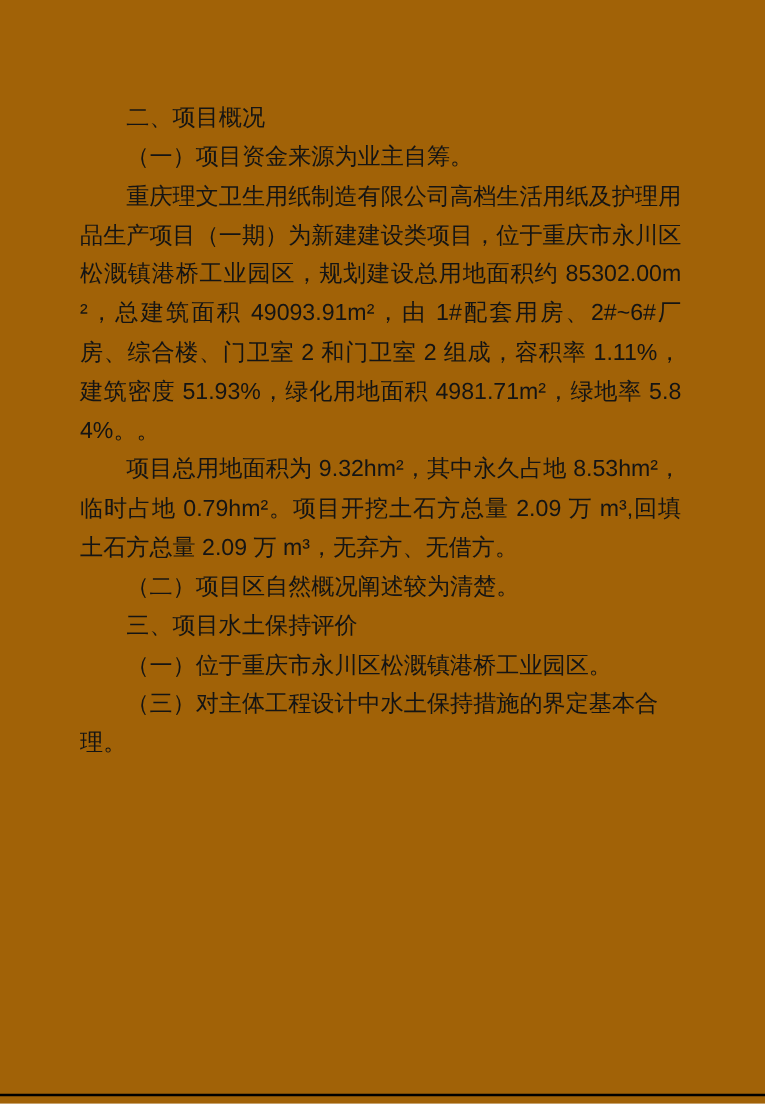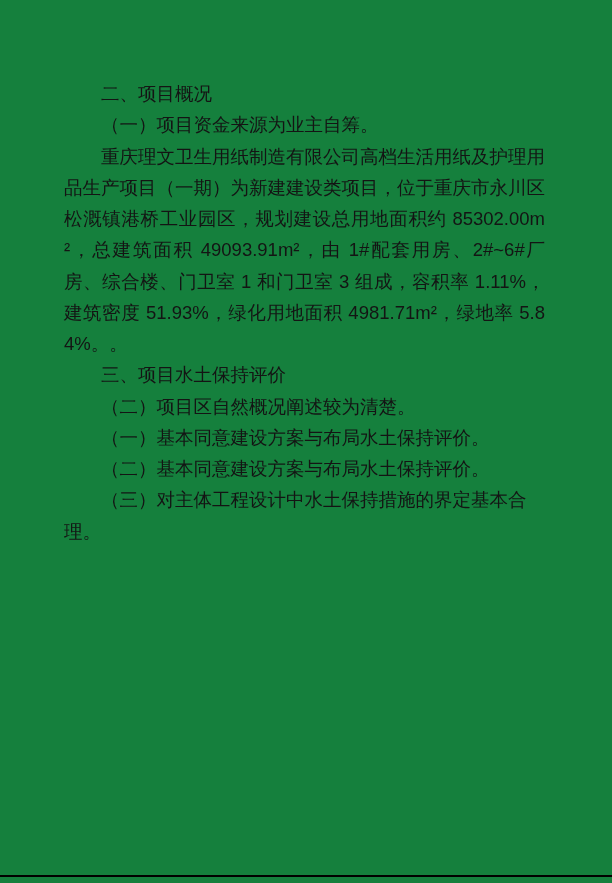--- a/index.html
+++ b/index.html
@@ -4,21 +4,21 @@
 <style>
   html, body {
     margin: 0;
     padding: 0;
     background: #ffffff;
   }
   .page {
     position: relative;
     width: 612px;
     height: 883px;
-    background: #15803d;
+    background: #a16207;
     overflow: hidden;
     font-family: "Liberation Sans", sans-serif;
     color: #141414;
   }
   .content {
     position: absolute;
     left: 64px;
     top: 78px;
     width: 481px;
     font-size: 18.5px;
@@ -45,21 +45,21 @@
     background: #000000;
   }
 </style>
 </head>
 <body>
 
 <div class="page">
   <div class="content">
     <p class="para heading">二、项目概况</p>
     <p class="para subheading">（一）项目资金来源为业主自筹。</p>
-    <p class="para body">重庆理文卫生用纸制造有限公司高档生活用纸及护理用品生产项目（一期）为新建建设类项目，位于重庆市永川区松溉镇港桥工业园区，规划建设总用地面积约 85302.00m²，总建筑面积 49093.91m²，由 1#配套用房、2#~6#厂房、综合楼、门卫室 1 和门卫室 3 组成，容积率 1.11%，建筑密度 51.93%，绿化用地面积 4981.71m²，绿地率 5.84%。。</p>
+    <p class="para body">重庆理文卫生用纸制造有限公司高档生活用纸及护理用品生产项目（一期）为新建建设类项目，位于重庆市永川区松溉镇港桥工业园区，规划建设总用地面积约 85302.00m²，总建筑面积 49093.91m²，由 1#配套用房、2#~6#厂房、综合楼、门卫室 2 和门卫室 2 组成，容积率 1.11%，建筑密度 51.93%，绿化用地面积 4981.71m²，绿地率 5.84%。。</p>
+    <p class="para body">项目总用地面积为 9.32hm²，其中永久占地 8.53hm²，临时占地 0.79hm²。项目开挖土石方总量 2.09 万 m³,回填土石方总量 2.09 万 m³，无弃方、无借方。</p>
+    <p class="para subheading">（二）项目区自然概况阐述较为清楚。</p>
     <p class="para heading">三、项目水土保持评价</p>
-    <p class="para subheading">（二）项目区自然概况阐述较为清楚。</p>
-    <p class="para subheading">（一）基本同意建设方案与布局水土保持评价。</p>
-    <p class="para subheading">（二）基本同意建设方案与布局水土保持评价。</p>
+    <p class="para subheading">（一）位于重庆市永川区松溉镇港桥工业园区。</p>
     <p class="para subheading">（三）对主体工程设计中水土保持措施的界定基本合理。</p>
   </div>
   <div class="bottom-rule"></div>
 </div>
 
 </body></html>

